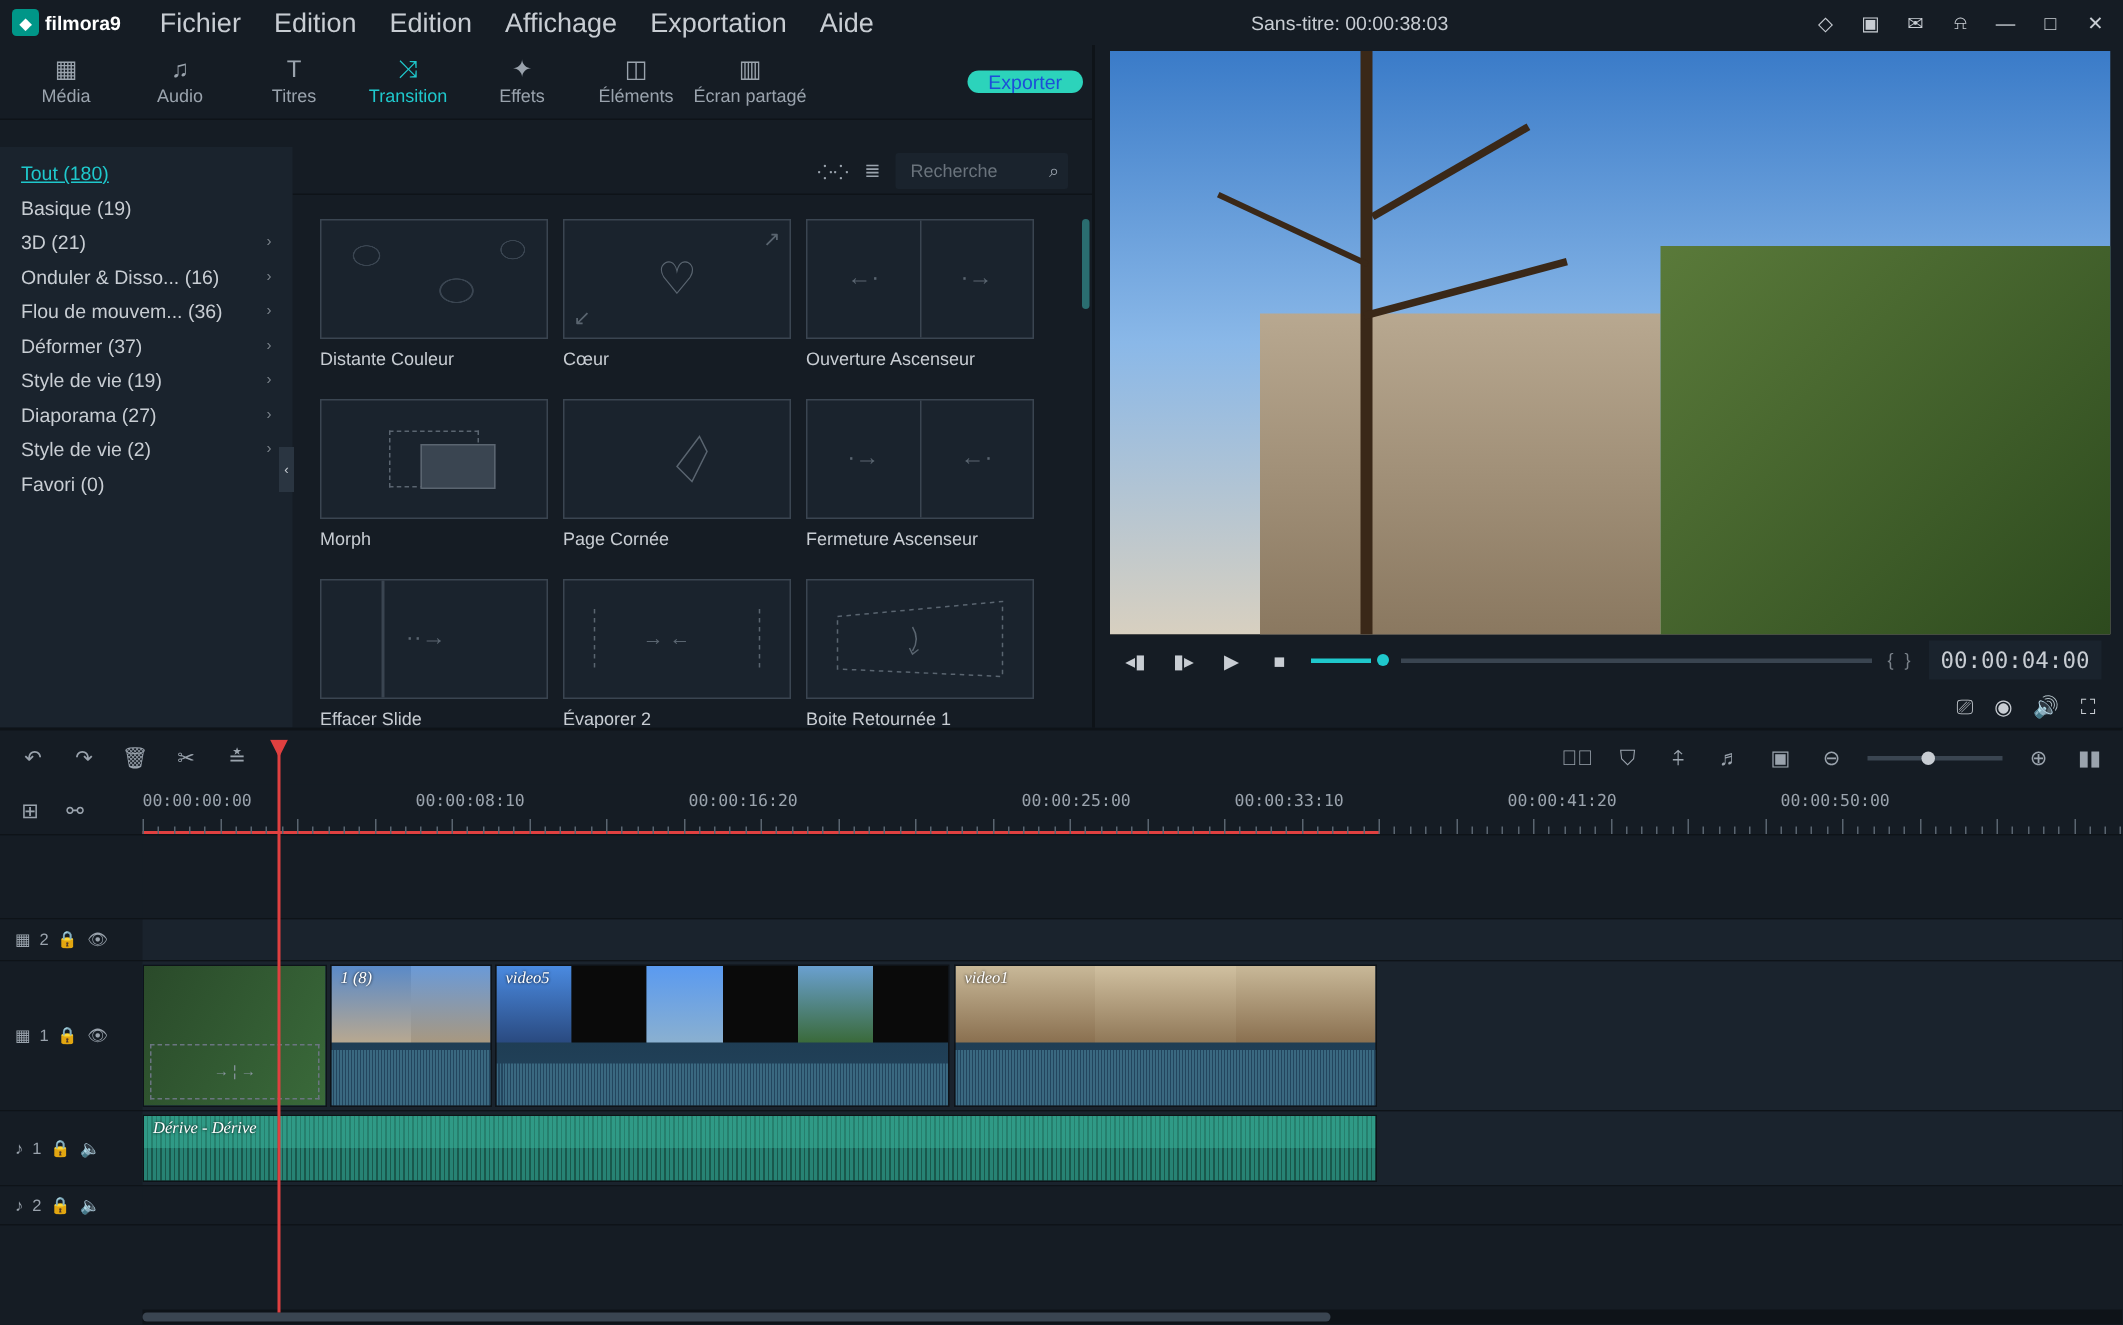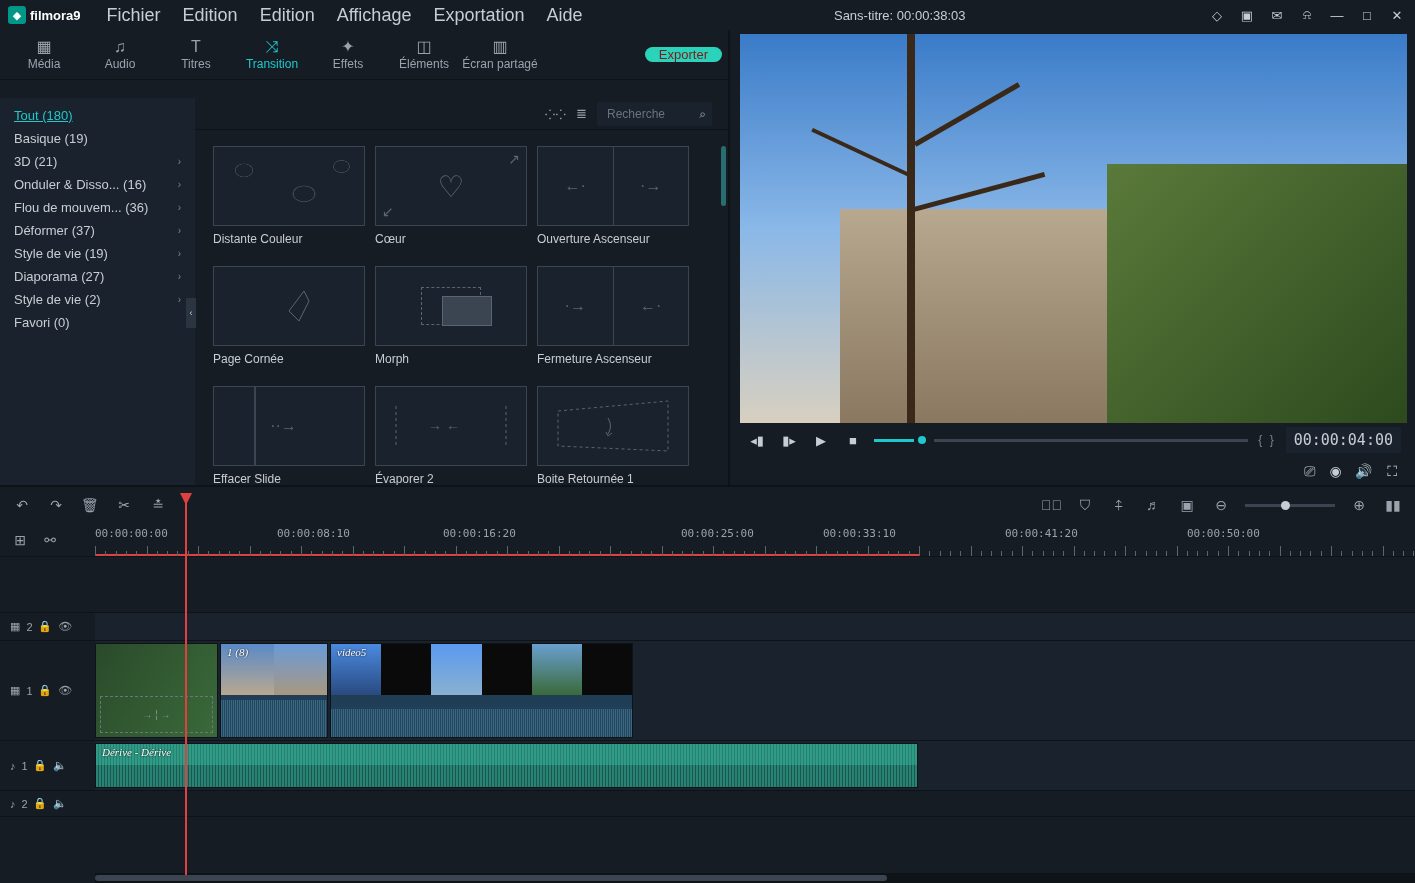--- a/index.html
+++ b/index.html
@@ -19,21 +19,21 @@
 
 .upper { display: flex; height: 455px; }
 .left-pane { width: 730px; display: flex; flex-direction: column; border-right: 2px solid #0e1318; }
 .right-pane { flex: 1; display: flex; flex-direction: column; background: #151c24; padding: 4px 8px 0 10px; }
 
 
 .tab-row { display: flex; align-items: center; background: #151c24; border-bottom: 1px solid #0e1318; padding: 0 6px; height: 50px; }
 .tab { display: flex; flex-direction: column; align-items: center; justify-content: center; width: 76px; height: 50px; cursor: pointer; color: #9aa3ad; font-size: 12px; gap: 2px; }
 .tab.active { color: #1fc8cc; }
 .tab-icon { font-size: 16px; line-height: 1; }
-.export-btn { margin-left: auto; background: #2cd3bb; color: #7f1d1d; border: none; padding: 0 14px; border-radius: 13px; font-size: 13px; cursor: pointer; }
+.export-btn { margin-left: auto; background: #2cd3bb; color: #1d4ed8; border: none; padding: 0 14px; border-radius: 13px; font-size: 13px; cursor: pointer; }
 
 
 .panel-body { flex: 1; display: flex; overflow: hidden; margin-top: 18px; }
 .sidebar { width: 195px; background: #1a232d; padding: 6px 0; position: relative; }
 .side-item { display: flex; align-items: center; justify-content: space-between; padding: 4px 14px; font-size: 13px; cursor: pointer; color: #c8cdd3; }
 .side-item.selected { color: #1fc8cc; text-decoration: underline; }
 .side-item .chev { color: #7a828a; font-size: 10px; }
 .side-collapse { position: absolute; right: -1px; top: 200px; width: 10px; height: 30px; background: #2a3541; display: flex; align-items: center; justify-content: center; font-size: 9px; cursor: pointer; }
 
 .grid-area { flex: 1; display: flex; flex-direction: column; background: #151c24; }
@@ -262,36 +262,36 @@
                 <div class="splitbox">
                   <div>←·</div>
                   <div>·→</div>
                 </div>
               </div>
               <div class="thumb-label">Ouverture Ascenseur</div>
             </div>
             <div class="thumb-cell">
               <div class="thumb">
                 <div class="tp">
+                  <div style="width:60px;height:38px;border:1px dashed #5a6570;position:relative">
+                    <div style="position:absolute;left:20px;top:8px;width:50px;height:30px;background:#3a4551;border:1px solid #5a6570"></div>
+                  </div>
+                </div>
+              </div>
+              <div class="thumb-label">Morph</div>
+            </div>
+            <div class="thumb-cell">
+              <div class="thumb">
+                <div class="tp">
                   <svg width="50" height="40">
                     <path d="M40 5 L45 15 L35 35 L25 25 Z" fill="none" stroke="#5a6570"></path>
                   </svg>
                 </div>
               </div>
               <div class="thumb-label">Page Cornée</div>
-            </div>
-            <div class="thumb-cell">
-              <div class="thumb">
-                <div class="tp">
-                  <div style="width:60px;height:38px;border:1px dashed #5a6570;position:relative">
-                    <div style="position:absolute;left:20px;top:8px;width:50px;height:30px;background:#3a4551;border:1px solid #5a6570"></div>
-                  </div>
-                </div>
-              </div>
-              <div class="thumb-label">Morph</div>
             </div>
             <div class="thumb-cell">
               <div class="thumb">
                 <div class="splitbox">
                   <div>·→</div>
                   <div>←·</div>
                 </div>
               </div>
               <div class="thumb-label">Fermeture Ascenseur</div>
             </div>
@@ -390,21 +390,21 @@
   <div class="tl-header">
     <div class="tl-left-tools">
       <span class="tl-tool">⊞</span>
       <span class="tl-tool">⚯</span>
     </div>
     <div class="tl-ruler" id="ruler">
       <div class="range-red" style="left:0;width:825px"></div>
       <div class="playhead" style="left:90px"></div>
     <div class="ruler-mark" style="left: 0px;">00:00:00:00</div>
         <div class="ruler-mark" style="left: 182px;">00:00:08:10</div>
-        <div class="ruler-mark" style="left: 348px;">00:00:16:20</div>
+        <div class="ruler-mark" style="left: 364px;">00:00:16:20</div>
         <div class="ruler-mark" style="left: 546px; margin-left: 40px;">00:00:25:00</div>
         <div class="ruler-mark" style="left: 728px;">00:00:33:10</div>
         <div class="ruler-mark" style="left: 910px;">00:00:41:20</div>
         <div class="ruler-mark" style="left: 1092px;">00:00:50:00</div>
         <div class="ruler-tick major" style="left: 0px;"></div>
         <div class="ruler-tick" style="left: 10.3px;"></div>
         <div class="ruler-tick" style="left: 20.6px;"></div>
         <div class="ruler-tick" style="left: 30.9px;"></div>
         <div class="ruler-tick" style="left: 41.2px;"></div>
         <div class="ruler-tick major" style="left: 51.5px;"></div>
@@ -574,20 +574,29 @@
           <div class="clip-thumbs">
             <div class="clip-thumb" style="background:linear-gradient(#4a8ae0,#2a4a80)"></div>
             <div class="clip-thumb" style="background:#0a0a0a"></div>
             <div class="clip-thumb" style="background:linear-gradient(#5a9af0,#8ab0d0)"></div>
             <div class="clip-thumb" style="background:#0a0a0a"></div>
             <div class="clip-thumb" style="background:linear-gradient(#6aa0d0,#3a6a3a)"></div>
             <div class="clip-thumb" style="background:#0a0a0a"></div>
           </div>
           <div class="clip-wave" style="height:30%"></div>
         </div>
+        <div class="clip clip-video" style="left:541px;width:282px">
+          <div class="clip-label">video1</div>
+          <div class="clip-thumbs">
+            <div class="clip-thumb" style="background:linear-gradient(#c8b898,#8a7050)"></div>
+            <div class="clip-thumb" style="background:linear-gradient(#d0c0a0,#907858)"></div>
+            <div class="clip-thumb" style="background:linear-gradient(#c8b898,#8a7050)"></div>
+          </div>
+          <div class="clip-wave"></div>
+        </div>
       </div>
     </div>
     <div class="track" style="height:50px">
       <div class="track-head">
         <span>♪</span>
         <span>1</span>
         <span class="ico">🔒</span>
         <span class="ico">🔈</span>
       </div>
       <div class="track-body">

